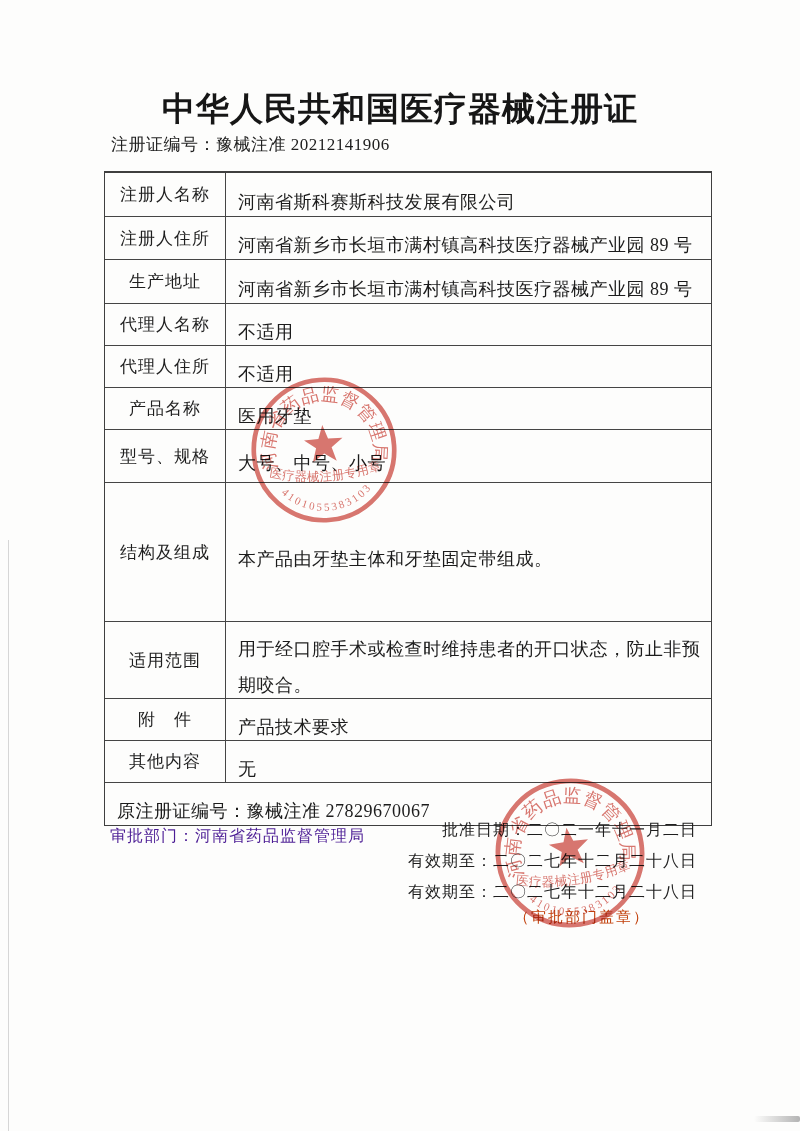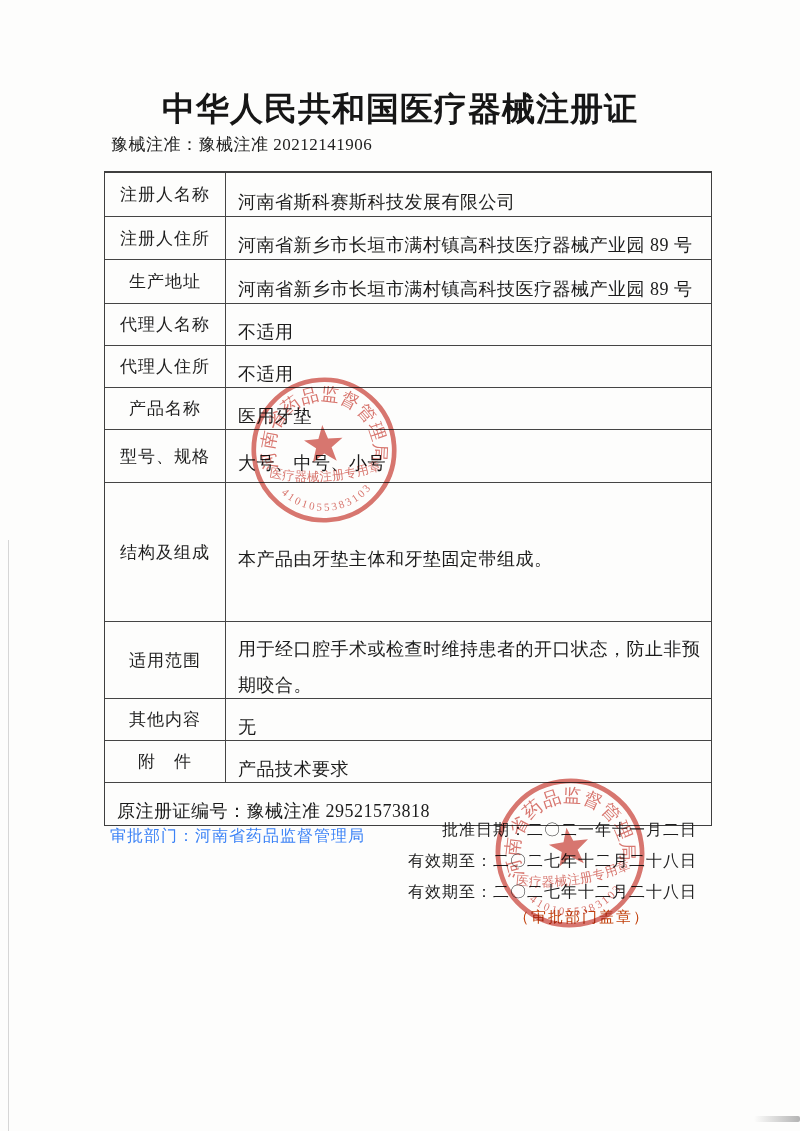--- a/index.html
+++ b/index.html
@@ -41,21 +41,21 @@
   }
   .t-value{
     flex:1;display:flex;align-items:center;
     padding:16px 8px 2px 12px;font-size:18px;line-height:36px;
     box-sizing:border-box;color:#1c1c1c;letter-spacing:.5px;
   }
 
   
   .dept-line{
     position:absolute;left:110px;top:826px;font-size:16px;letter-spacing:1px;
-    white-space:nowrap;color:#3b82f6;
+    white-space:nowrap;color:#4c1d95;
   }
   .dates-block{
     position:absolute;right:103px;top:814px;text-align:right;
     font-size:16px;letter-spacing:1px;color:#1e1e1e;margin-left:48px;
   }
   .dates-block .d-line{height:31px;line-height:31px;white-space:nowrap;}
   .seal-note{
     position:absolute;right:150px;top:908px;font-size:15px;letter-spacing:2px;
     white-space:nowrap;color:#c2410c;
   }
@@ -82,21 +82,21 @@
   .hidden-defs{position:absolute;width:0;height:0;}
 </style>
 </head>
 <body>
 
 <div class="page">
 
   <h1 class="doc-title">中华人民共和国医疗器械注册证</h1>
 
   <div class="cert-line">
-    <span>豫械注准：</span><span>豫械注准 20212141906</span>
+    <span>注册证编号：</span><span>豫械注准 20212141906</span>
   </div>
 
   <div class="reg-table">
     <div class="t-row" style="height:44px">
       <div class="t-label">注册人名称</div>
       <div class="t-value">河南省斯科赛斯科技发展有限公司</div>
     </div>
     <div class="t-row" style="height:43px">
       <div class="t-label">注册人住所</div>
       <div class="t-value">河南省新乡市长垣市满村镇高科技医疗器械产业园 89 号</div>
@@ -123,29 +123,29 @@
     </div>
     <div class="t-row" style="height:139px">
       <div class="t-label">结构及组成</div>
       <div class="t-value">本产品由牙垫主体和牙垫固定带组成。</div>
     </div>
     <div class="t-row" style="height:77px">
       <div class="t-label">适用范围</div>
       <div class="t-value">用于经口腔手术或检查时维持患者的开口状态，防止非预期咬合。</div>
     </div>
     <div class="t-row" style="height:42px">
+      <div class="t-label">附　件</div>
+      <div class="t-value">产品技术要求</div>
+    </div>
+    <div class="t-row" style="height:42px">
       <div class="t-label">其他内容</div>
       <div class="t-value">无</div>
     </div>
     <div class="t-row" style="height:42px">
-      <div class="t-label">附　件</div>
-      <div class="t-value">产品技术要求</div>
-    </div>
-    <div class="t-row" style="height:42px">
-      <div class="t-value">原注册证编号：豫械注准 29521573818</div>
+      <div class="t-value">原注册证编号：豫械注准 27829670067</div>
     </div>
   </div>
 
   <div class="dept-line">
     <span>审批部门：</span><span>河南省药品监督管理局</span>
   </div>
 
   <div class="dates-block">
     <div class="d-line">
       <span>批准日期：</span><span>二〇二一年十一月二日</span>

